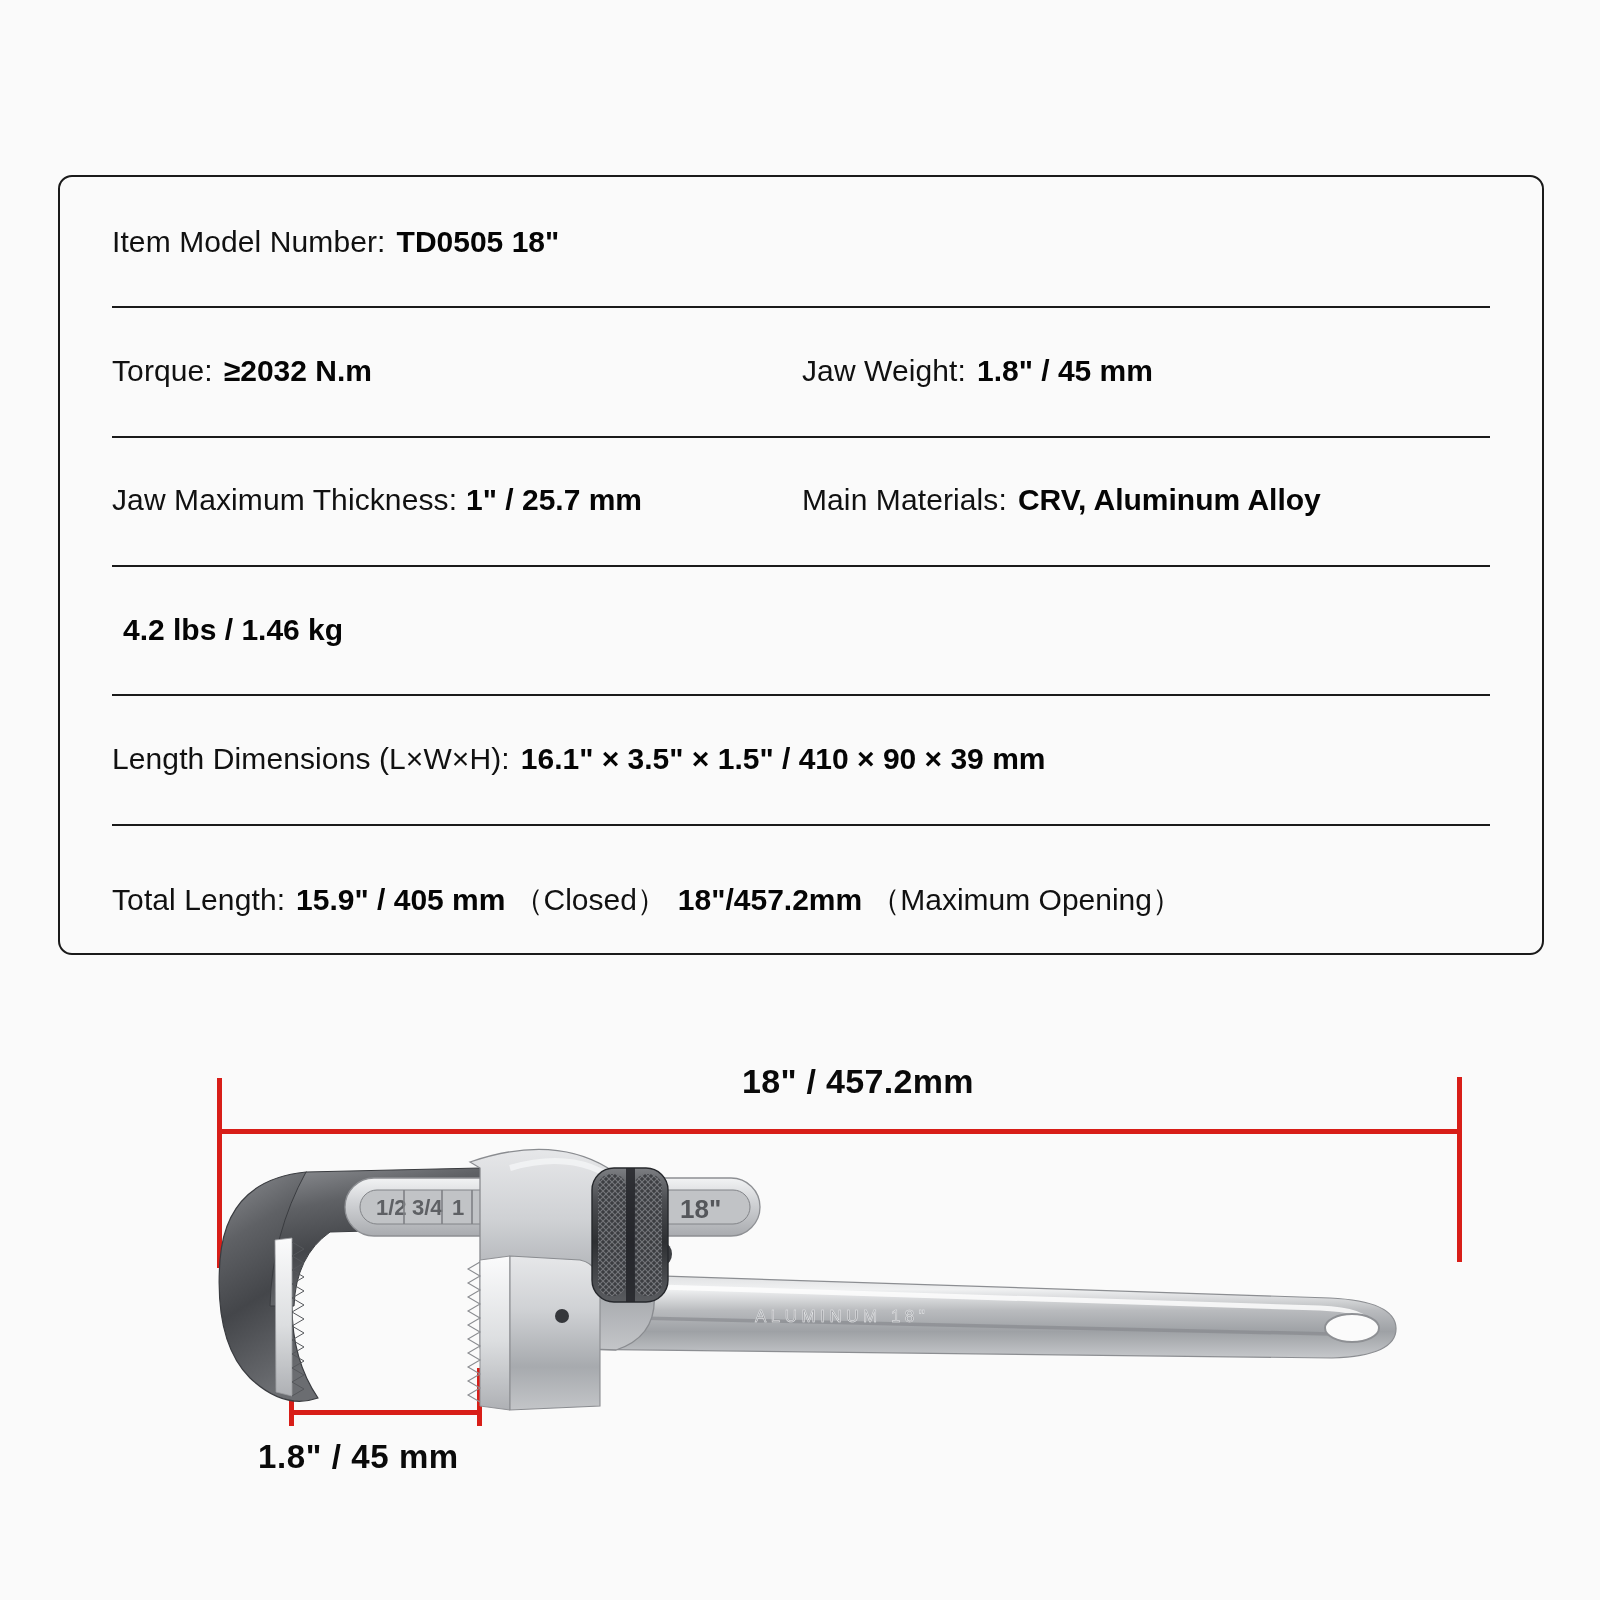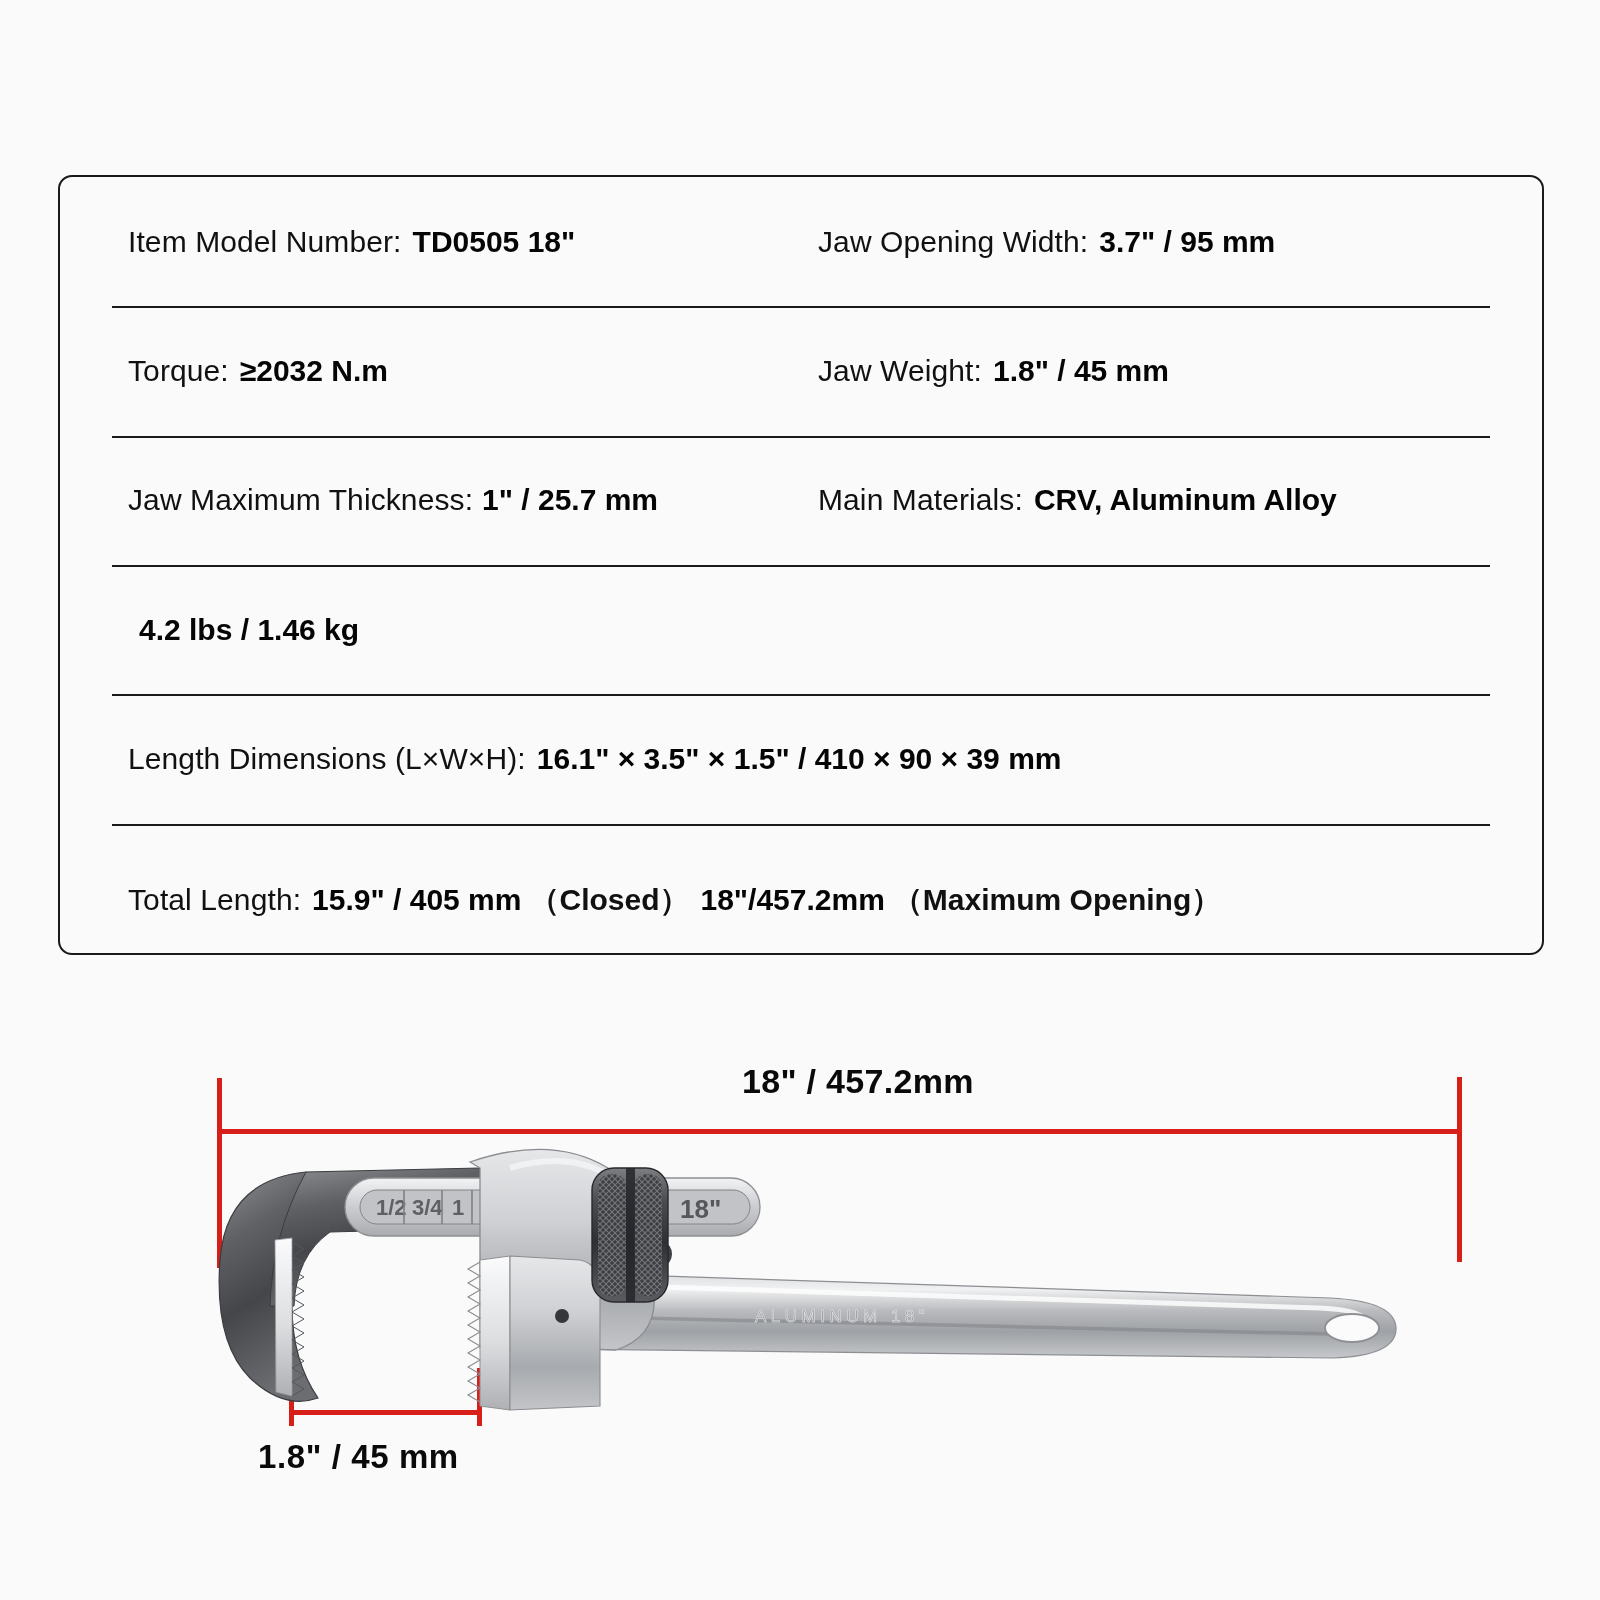--- a/index.html
+++ b/index.html
@@ -34,21 +34,21 @@
     left: 0; top: 0; right: 0; bottom: 0;
     display: flex;
     flex-direction: column;
   }
 
   .spec-row {
     position: relative;
     display: flex;
     align-items: center;
     flex: 1 1 0;
-    padding: 0 68px;
+    padding: 0 52px;
     box-sizing: border-box;
   }
   .spec-row + .spec-row::before {
     content: "";
     position: absolute;
     left: 52px;
     right: 52px;
     top: 0;
     height: 2px;
     background: #1a1a1a;
@@ -70,21 +70,21 @@
     color: #111111;
   }
   .val {
     font-size: 30px;
     font-weight: 700;
     color: #050505;
     margin-left: 11px;
   }
   .val-plain {
     font-size: 30px;
-    font-weight: 700;
+    font-weight: 400;
     color: #111111;
     margin-left: 8px;
     margin-top: 24px;
   }
   .val-tight { margin-left: 9px; }
 
   
   .dim-label-top {
     position: absolute;
     left: 742px;
@@ -122,24 +122,20 @@
 </head>
 <body>
 
 <div class="spec-card">
   <div class="spec-rows">
 
     <div class="spec-row">
       <div class="cell cell-left">
         <span class="lbl">Item Model Number:</span>
         <span class="val">TD0505 18"</span>
-      </div>
-      <div class="cell cell-right">
-        <span class="lbl">Jaw Opening Width:</span>
-        <span class="val">3.7" / 95 mm</span>
       </div>
     </div>
 
     <div class="spec-row">
       <div class="cell cell-left">
         <span class="lbl">Torque:</span>
         <span class="val">≥2032 N.m</span>
       </div>
       <div class="cell cell-right">
         <span class="lbl">Jaw Weight:</span>

